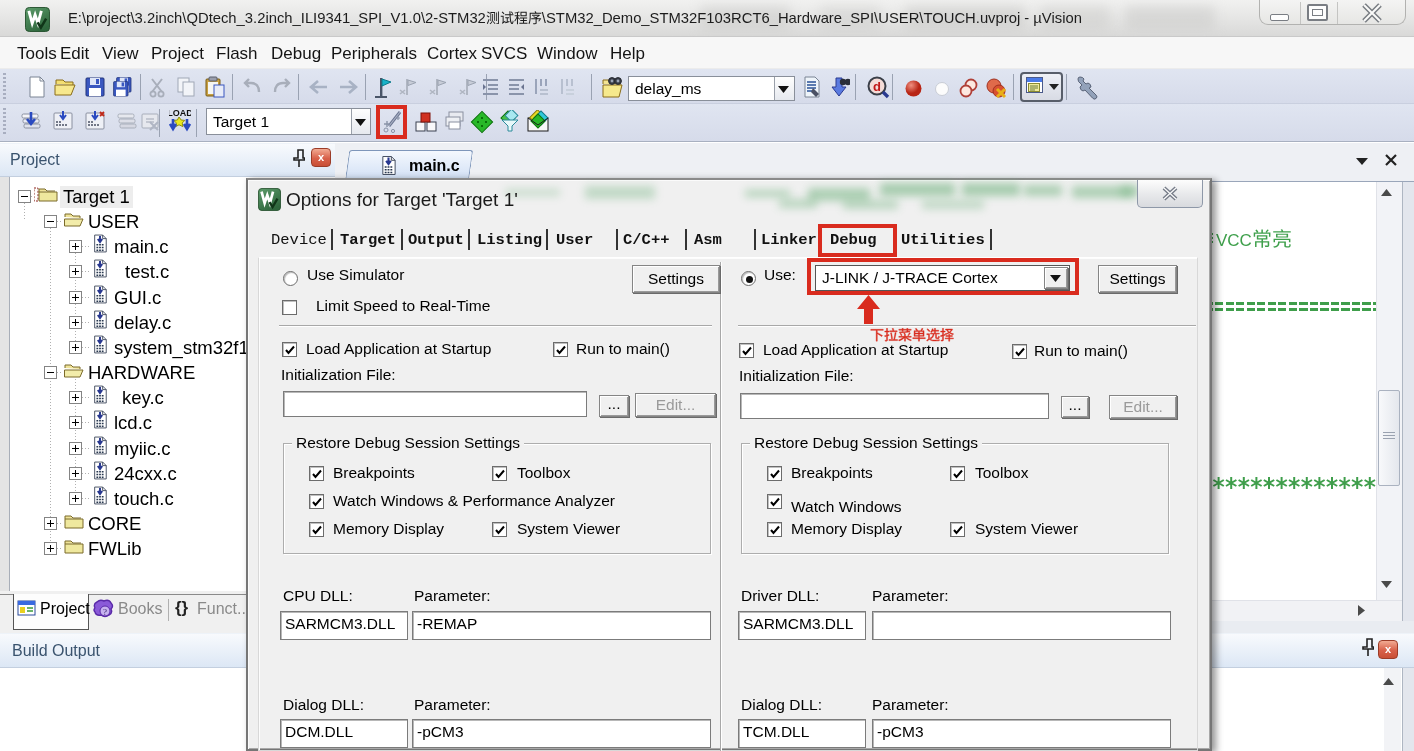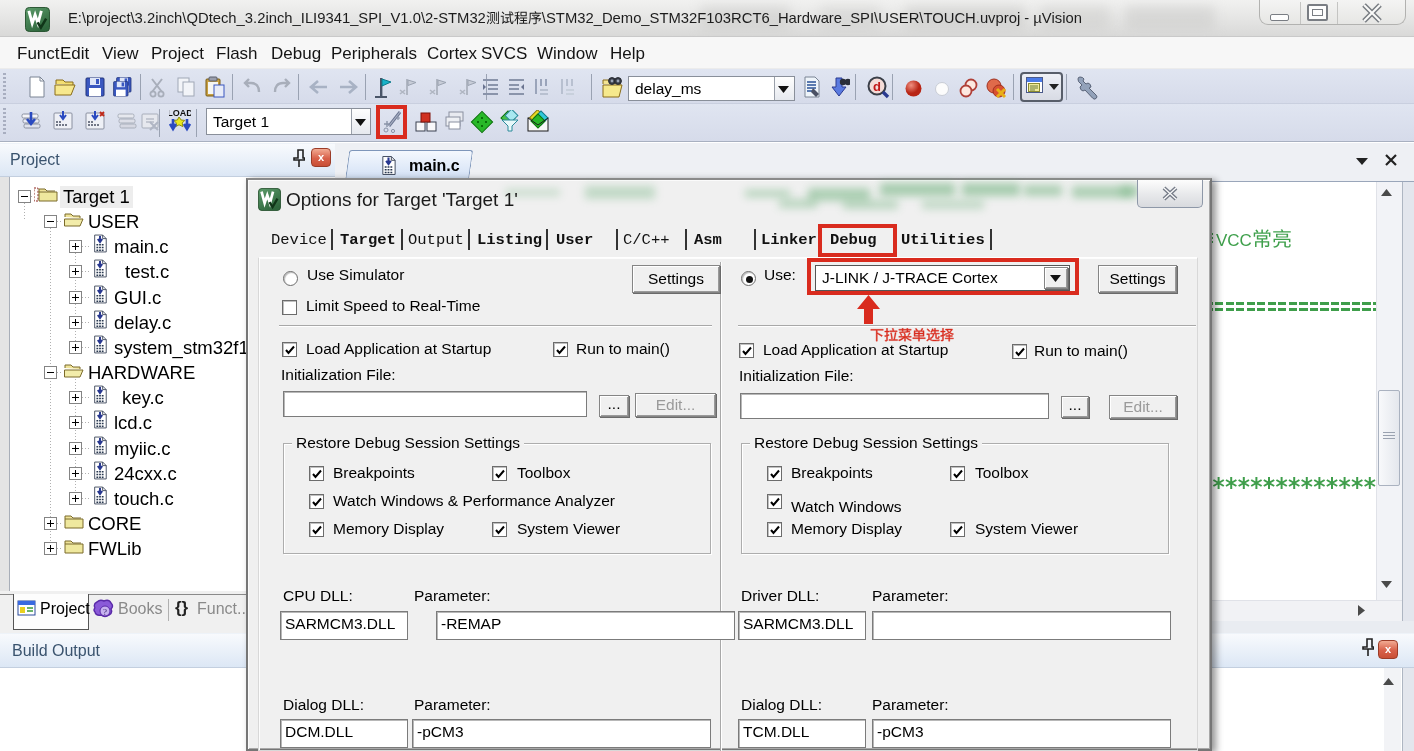--- a/index.html
+++ b/index.html
@@ -103,21 +103,21 @@
 <div class="abs" style="left:1300px;top:2px;width:1px;height:22px;background:#c4c4c2"></div>
 <div class="abs" style="left:1337px;top:2px;width:1px;height:22px;background:#c4c4c2"></div>
 <div class="abs" style="left:1270px;top:14px;width:19px;height:7px;background:#fdfdfd;border:1.5px solid #797d83;border-radius:2px"></div>
 <div class="abs" style="left:1307px;top:4px;width:21px;height:17px;background:#fdfdfd;border:2px solid #797d83;border-radius:2px"></div>
 <div class="abs" style="left:1312px;top:9px;width:11px;height:7px;background:#fdfdfd;border:1.5px solid #797d83"></div>
 <svg class="abs" style="left:1360px;top:3px" width="24" height="20" viewBox="0 0 24 20">
     <path d="M4 2 L20 18 M20 2 L4 18" stroke="#797d83" stroke-width="5"></path>
     <path d="M4 2 L20 18 M20 2 L4 18" stroke="#fbfbfa" stroke-width="2"></path>
   </svg>
 <div class="abs menubar"></div>
-<div class="abs menuitem" style="left:17px">Funct</div>
+<div class="abs menuitem" style="left:17px">Tools</div>
 <div class="abs menuitem" style="left:60px">Edit</div>
 <div class="abs menuitem" style="left:102px">View</div>
 <div class="abs menuitem" style="left:151px">Project</div>
 <div class="abs menuitem" style="left:216px">Flash</div>
 <div class="abs menuitem" style="left:271px">Debug</div>
 <div class="abs menuitem" style="left:331px">Peripherals</div>
 <div class="abs menuitem" style="left:427px">Cortex</div>
 <div class="abs menuitem" style="left:481px">SVCS</div>
 <div class="abs menuitem" style="left:537px">Window</div>
 <div class="abs menuitem" style="left:610px">Help</div>
@@ -668,44 +668,44 @@
     <path d="M13 16 L16.5 21.5 L22 12" stroke="#103518" stroke-width="2.6" fill="none"></path>
   </svg>
 <div class="abs" style="left:286px;top:189px;font-size:19px;color:#1a1a1a">Options for Target 'Target 1'</div>
 <div class="abs" style="left:1137px;top:180px;width:66px;height:28px;background:linear-gradient(#fdfdfd,#e9eaec 50%,#d8dade);border:1px solid #8e98a8;border-top:none;border-radius:0 0 5px 5px"></div>
 <svg class="abs" style="left:1160px;top:185px" width="20" height="17" viewBox="0 0 20 17">
     <path d="M4 3 L16 14 M16 3 L4 14" stroke="#767c88" stroke-width="4"></path>
     <path d="M4 3 L16 14 M16 3 L4 14" stroke="#fcfcfc" stroke-width="1.2"></path>
   </svg>
 <div class="abs mono" style="left:271px;top:231px;font-size:15.5px;font-weight:normal;color:#111">Device</div>
 <div class="abs mono" style="left:340px;top:231px;font-size:15.5px;font-weight:bold;color:#111">Target</div>
-<div class="abs mono" style="left:408px;top:231px;font-size:15.5px;font-weight:normal;color:#111">Output</div>
+<div class="abs mono" style="left:408px;top:231px;font-size:15.5px;font-weight:bold;color:#111">Output</div>
 <div class="abs mono" style="left:477px;top:231px;font-size:15.5px;font-weight:bold;color:#111">Listing</div>
 <div class="abs mono" style="left:556px;top:231px;font-size:15.5px;font-weight:bold;color:#111">User</div>
-<div class="abs mono" style="left:623px;top:231px;font-size:15.5px;font-weight:normal;color:#111">C/C++</div>
+<div class="abs mono" style="left:623px;top:231px;font-size:15.5px;font-weight:bold;color:#111">C/C++</div>
 <div class="abs mono" style="left:694px;top:231px;font-size:15.5px;font-weight:bold;color:#111">Asm</div>
 <div class="abs mono" style="left:761px;top:231px;font-size:15.5px;font-weight:bold;color:#111">Linker</div>
 <div class="abs mono" style="left:830px;top:231px;font-size:15.5px;font-weight:bold;color:#111">Debug</div>
 <div class="abs mono" style="left:901px;top:231px;font-size:15.5px;font-weight:bold;color:#111">Utilities</div>
 <div class="abs" style="left:331px;top:229px;width:2px;height:21px;background:#333"></div>
 <div class="abs" style="left:401px;top:229px;width:2px;height:21px;background:#333"></div>
 <div class="abs" style="left:468px;top:229px;width:2px;height:21px;background:#333"></div>
 <div class="abs" style="left:546px;top:229px;width:2px;height:21px;background:#333"></div>
 <div class="abs" style="left:616px;top:229px;width:2px;height:21px;background:#333"></div>
 <div class="abs" style="left:685px;top:229px;width:2px;height:21px;background:#333"></div>
 <div class="abs" style="left:754px;top:229px;width:2px;height:21px;background:#333"></div>
 <div class="abs" style="left:990px;top:229px;width:2px;height:21px;background:#333"></div>
 <div class="abs redbox" style="left:818px;top:224px;width:79px;height:33px"></div>
 <div class="abs" style="left:258px;top:257px;width:940px;height:494px;border:1px solid #d8d8d8;border-top:1px solid #fff;box-shadow:inset 1px 1px 0 #fdfdfd"></div>
 <div class="abs" style="left:720px;top:262px;width:1px;height:489px;background:#a8a8a8;box-shadow:1px 0 0 #fff"></div>
 <div class="radio" style="left:283px;top:271px"></div>
 <div class="dlab" style="left:307px;top:266px">Use Simulator</div>
 <div class="btn" style="left:632px;top:265px;width:88px;height:28px;line-height:26px">Settings</div>
 <div class="cb" style="left:282px;top:300px"></div>
-<div class="dlab" style="left:306px;top:297px">Limit Speed to Real-Time</div>
+<div class="dlab" style="left:316px;top:297px">Limit Speed to Real-Time</div>
 <div class="etch" style="left:279px;top:325px;width:433px"></div>
 <div class="cb" style="left:282px;top:342px">
     <svg style="position:absolute;left:1px;top:1px" width="12" height="12" viewBox="0 0 12 12">
       <path d="M2 6 L4.5 9 L10 2.5" stroke="#000" stroke-width="2" fill="none"></path>
     </svg>
   </div>
 <div class="dlab" style="left:306px;top:340px">Load Application at Startup</div>
 <div class="cb" style="left:553px;top:342px">
     <svg style="position:absolute;left:1px;top:1px" width="12" height="12" viewBox="0 0 12 12">
       <path d="M2 6 L4.5 9 L10 2.5" stroke="#000" stroke-width="2" fill="none"></path>
@@ -745,21 +745,21 @@
 <div class="dlab" style="left:333px;top:520px">Memory Display</div>
 <div class="cb" style="left:492px;top:522px">
     <svg style="position:absolute;left:1px;top:1px" width="12" height="12" viewBox="0 0 12 12">
       <path d="M2 6 L4.5 9 L10 2.5" stroke="#000" stroke-width="2" fill="none"></path>
     </svg>
   </div>
 <div class="dlab" style="left:517px;top:520px">System Viewer</div>
 <div class="dlab" style="left:283px;top:587px">CPU DLL:</div>
 <div class="dlab" style="left:414px;top:587px">Parameter:</div>
 <div class="tinput" style="left:280px;top:611px;width:128px;height:29px">SARMCM3.DLL</div>
-<div class="tinput" style="left:436px;top:611px;width:299px;height:29px">-REMAP</div>
+<div class="tinput" style="left:412px;top:611px;width:299px;height:29px">-REMAP</div>
 <div class="dlab" style="left:283px;top:696px">Dialog DLL:</div>
 <div class="dlab" style="left:414px;top:696px">Parameter:</div>
 <div class="tinput" style="left:280px;top:719px;width:128px;height:29px">DCM.DLL</div>
 <div class="tinput" style="left:412px;top:719px;width:299px;height:29px">-pCM3</div>
 <div class="radio" style="left:741px;top:271px">
     <div style="position:absolute;left:3.5px;top:3.5px;width:7px;height:7px;border-radius:50%;background:#111"></div>
   </div>
 <div class="dlab" style="left:764px;top:266px">Use:</div>
 <div class="redbox" style="left:807px;top:258px;width:272px;height:37px"></div>
 <div class="combo" style="left:815px;top:265px;width:255px;height:26px;border-color:#555">

